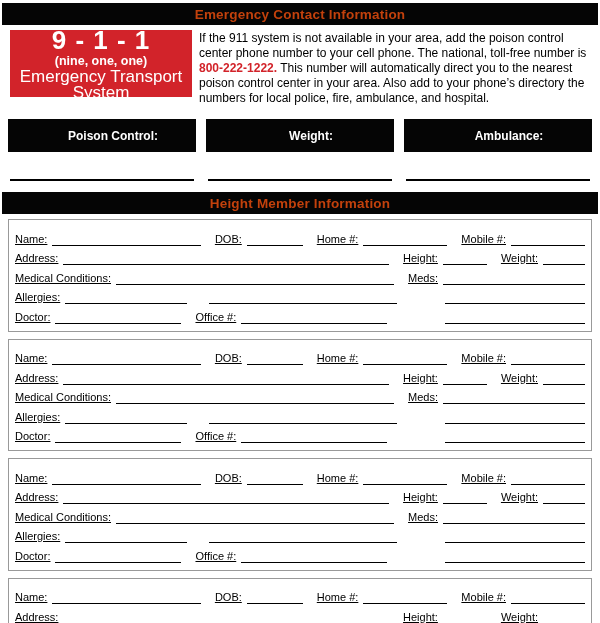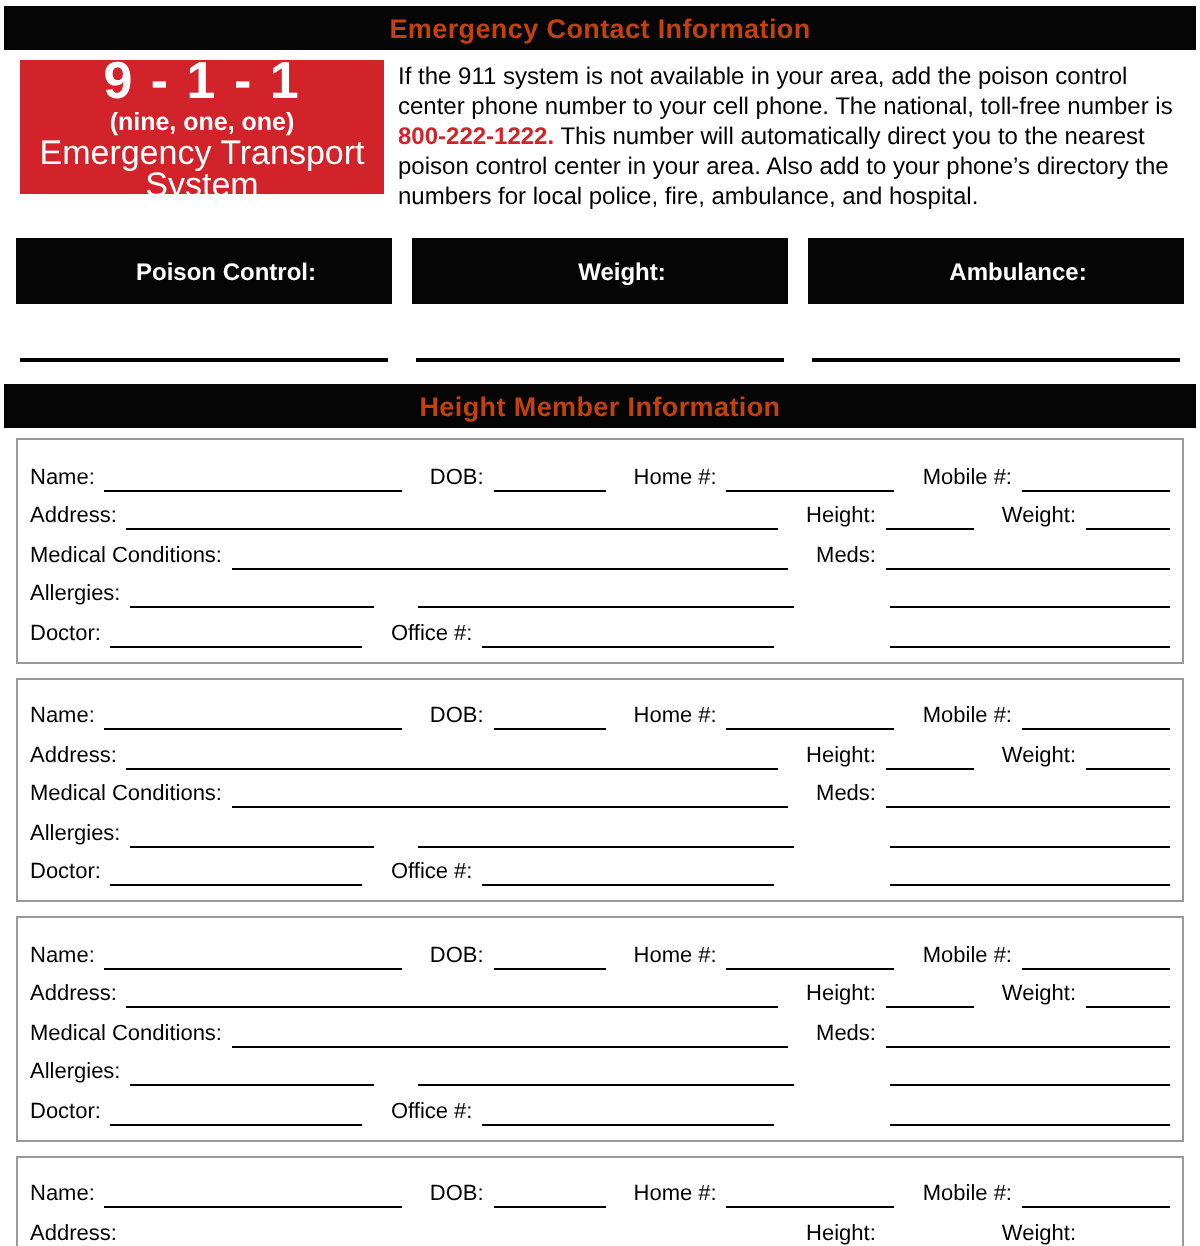--- a/index.html
+++ b/index.html
@@ -46,21 +46,21 @@
     margin: 27px 2px 0 2px; border-bottom: 2px solid #000; height: 0;
   }
 
   
   #family-blocks { margin: 5px 8px 0 8px; }
   .member-block {
     border: 1px solid #999; padding: 6px 6px 7px 6px; margin-bottom: 7px;
     font-size: 11px; background: #fff;
   }
   .frow { display: flex; align-items: flex-end; height: 19.5px; }
-  .lbl { white-space: nowrap; padding-bottom: 1px; }
+  .lbl { white-space: nowrap; padding-bottom: 1px; text-decoration: underline; }
   .g   { margin-left: 14px; margin-top: 24px; }
   .ln  { border-bottom: 1px solid #000; height: 12px; margin-left: 5px; }
   .ln.grow { flex: 1; }
   .ln.right-col { margin-left: auto; width: 140px; }
 </style>
 </head>
 <body>
 
 <div class="bar top">
   <span>Emergency Contact Information</span>

